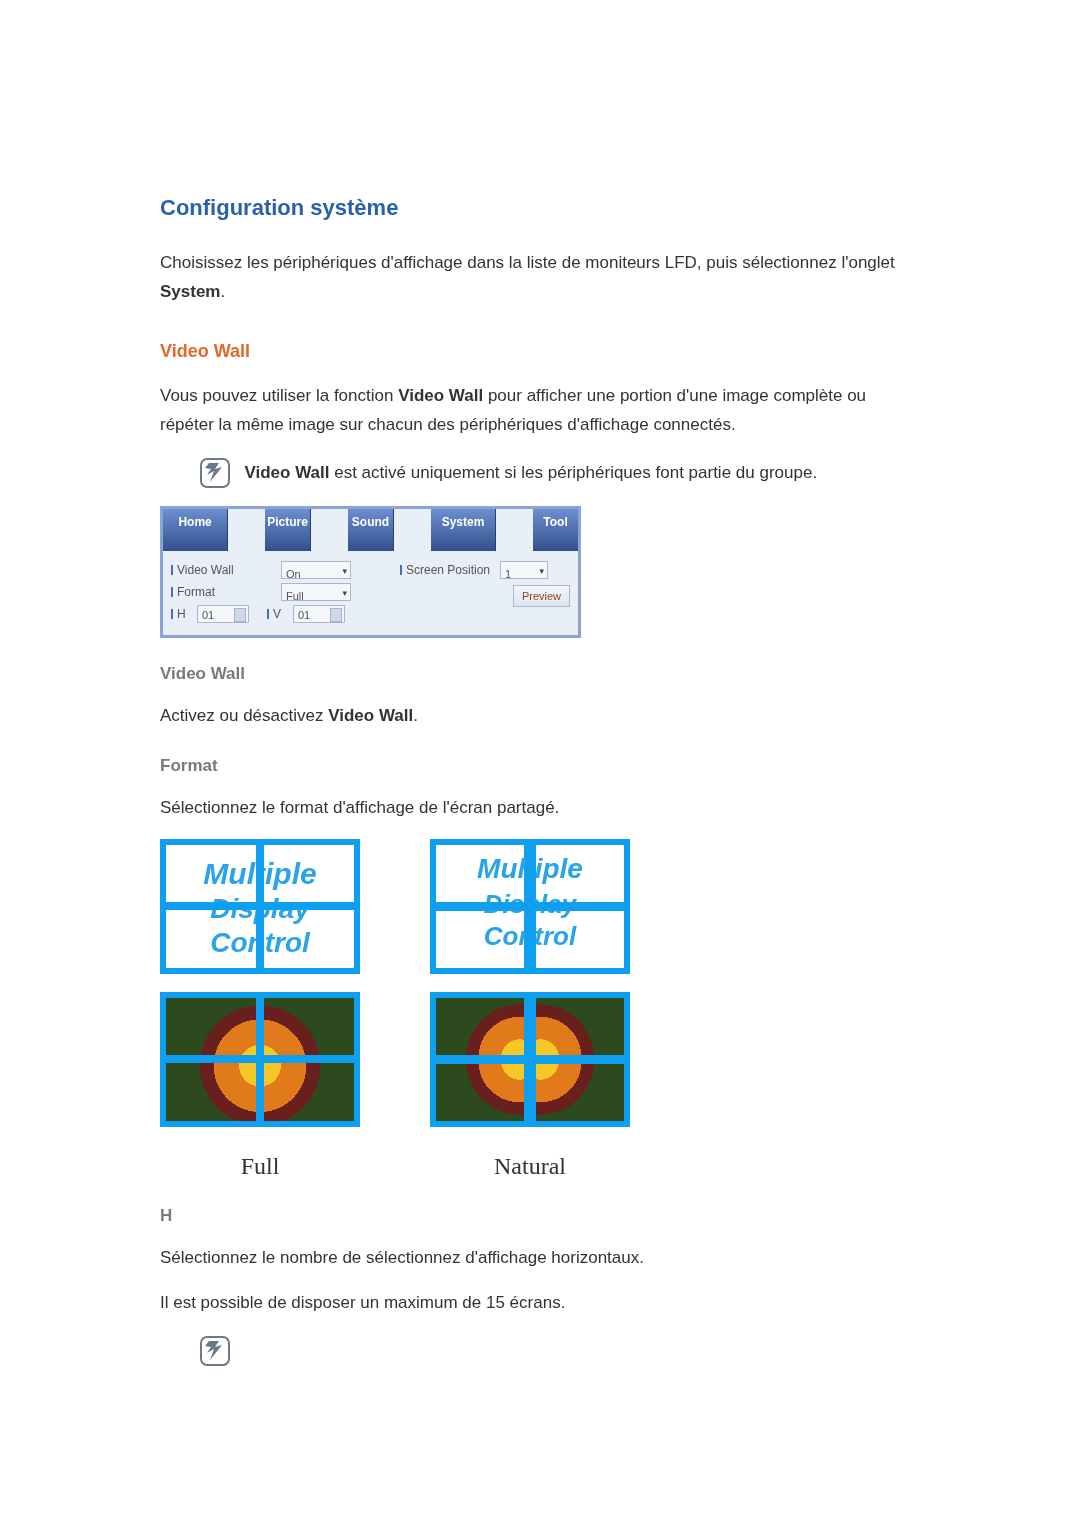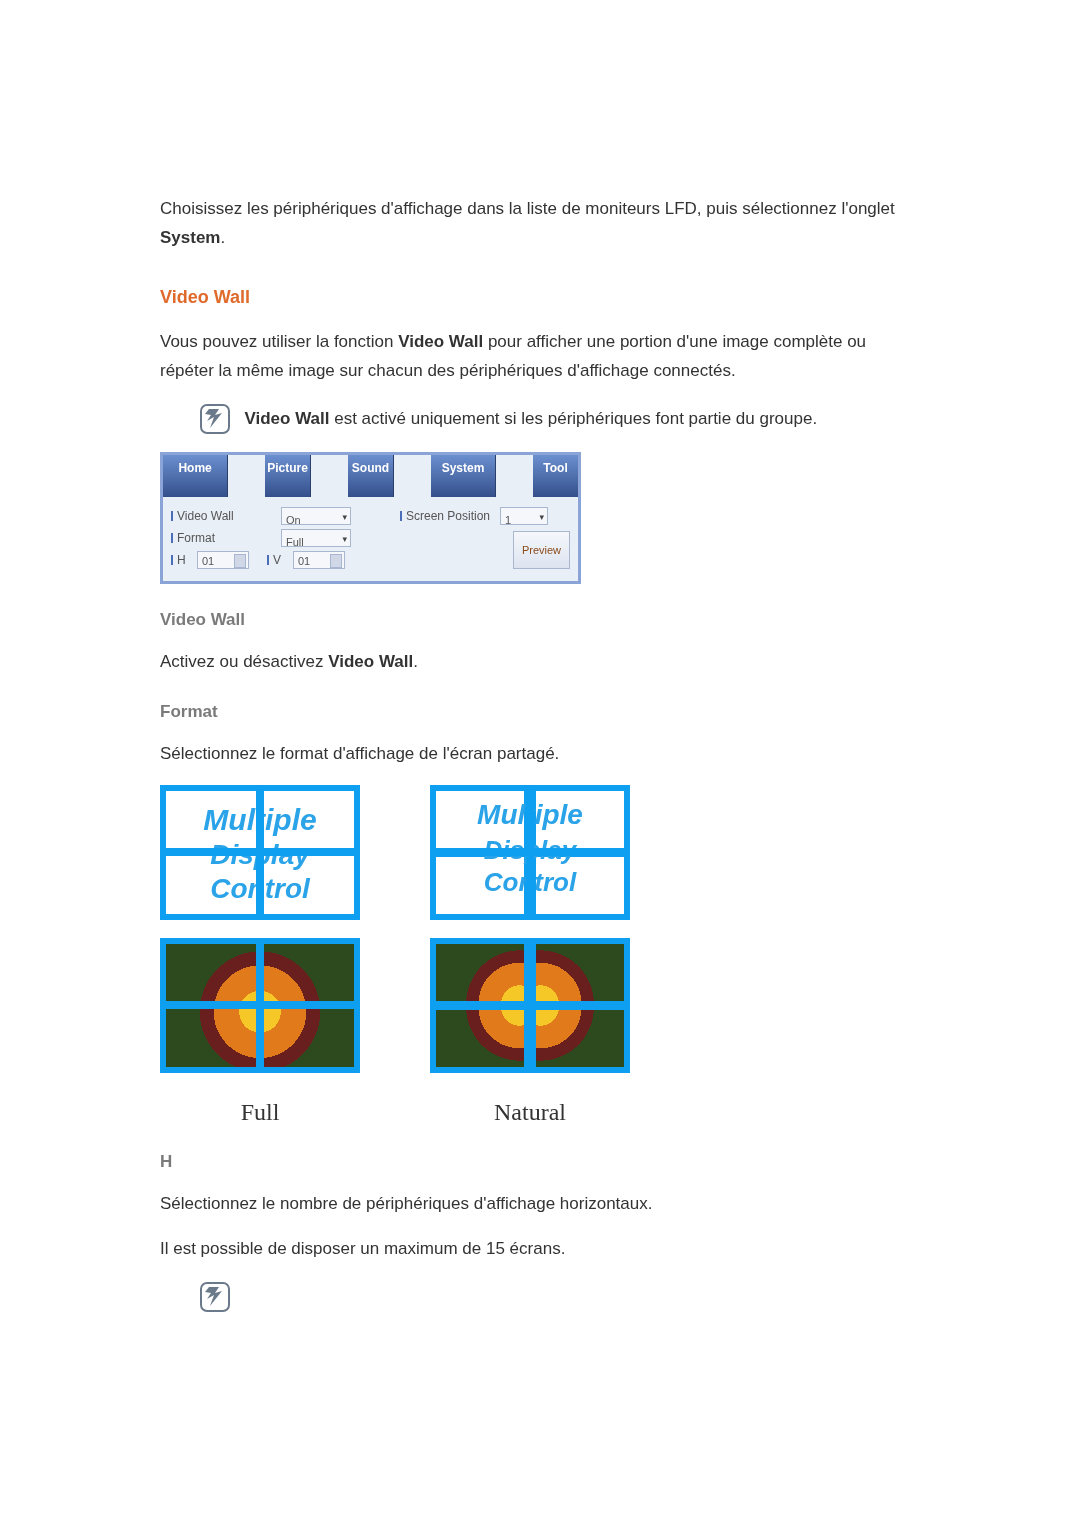--- a/index.html
+++ b/index.html
@@ -24,41 +24,42 @@
   .ui-col-right{width:170px;}
   .ui-row{display:flex;align-items:center;margin:4px 0;}
   .ui-label{font-size:12px;color:#555;position:relative;}
   .ui-label:before{content:"";display:inline-block;width:2px;height:10px;background:#4a6fb8;margin-right:4px;vertical-align:middle;}
   .ui-select{background:#f5f7fb;border:1px solid #a8b6cf;height:18px;line-height:18px;padding:3px 4px;font-size:11px;color:#555;position:relative;box-sizing:border-box;}
   .ui-select:after{content:"▾";position:absolute;right:3px;top:0;font-size:9px;color:#444;}
   .ui-spin{background:#f5f7fb;border:1px solid #a8b6cf;height:18px;line-height:18px;padding:0 4px;font-size:11px;color:#555;position:relative;box-sizing:border-box;}
   .ui-spin:after{content:"";position:absolute;right:2px;top:2px;width:10px;height:12px;background:linear-gradient(#d0d7e6,#d0d7e6);border:1px solid #a8b6cf;}
   .ui-spin .arr-up,.ui-spin .arr-dn{position:absolute;right:4px;font-size:7px;color:#444;line-height:6px;}
   .ui-spin .arr-up{top:2px;} .ui-spin .arr-dn{bottom:2px;}
-  .ui-btn{background:linear-gradient(#f5f7fb,#dde4f0);border:1px solid #a8b6cf;height:20px;line-height:20px;padding:8px 8px;font-size:11px;color:#8a4a1a;display:inline-block;}
+  .ui-btn{background:linear-gradient(#f5f7fb,#dde4f0);border:1px solid #a8b6cf;height:20px;line-height:20px;padding:0 8px;font-size:11px;color:#8a4a1a;display:inline-block;}
   
   .format-grid{display:flex;gap:70px;margin-top:10px;}
   .format-col{display:flex;flex-direction:column;align-items:center;gap:18px;}
   .tile{width:200px;height:135px;background:#0e9ff0;position:relative;box-sizing:border-box;}
   .tile .inner{position:absolute;background:#fff;}
   .tile .mdc-text{position:absolute;width:100%;text-align:center;font-style:italic;font-weight:bold;color:#2aa3e8;}
   .tile .hline{position:absolute;left:0;width:100%;height:8px;background:#0e9ff0;}
   .tile .vline{position:absolute;top:0;height:100%;width:8px;background:#0e9ff0;}
   .format-label{font-family:"Times New Roman",serif;font-size:24px;margin-top:8px;text-align:center;}
   
   .flower-tile{width:200px;height:135px;background:#0e9ff0;position:relative;}
   .flower-tile .photo{position:absolute;background:radial-gradient(circle at 50% 55%, #f6c827 0 18%, #e07a1a 18% 40%, #6a1f1f 40% 52%, #2d4a1e 52% 100%);}
   .flower-tile .hline{position:absolute;left:0;width:100%;height:8px;background:#0e9ff0;}
   .flower-tile .vline{position:absolute;top:0;height:100%;width:8px;background:#0e9ff0;}
 </style>
 </head>
 <body>
 
 <div class="page">
 
+  <h2 class="section">Configuration système</h2>
 
   <p class="body">
     <span>Choisissez les périphériques d'affichage dans la liste de moniteurs LFD, puis sélectionnez l'onglet </span><b>System</b><span>.</span>
   </p>
 
   <h3 class="sub">Video Wall</h3>
 
   <p class="body">
     <span>Vous pouvez utiliser la fonction </span><b>Video Wall</b><span> pour afficher une portion d'une image complète ou répéter la même image sur chacun des périphériques d'affichage connectés.</span>
   </p>
@@ -158,21 +159,21 @@
         <div class="photo" style="left:6px;bottom:6px;width:88px;height:57px;background:radial-gradient(circle at 95% -5%, #f6c827 0 18%, #e07a1a 18% 40%, #6a1f1f 40% 52%, #2d4a1e 52% 100%);"></div>
         <div class="photo" style="right:6px;bottom:6px;width:88px;height:57px;background:radial-gradient(circle at 5% -5%, #f6c827 0 18%, #e07a1a 18% 40%, #6a1f1f 40% 52%, #2d4a1e 52% 100%);"></div>
         <div class="hline" style="top:63px"></div>
         <div class="vline" style="left:96px"></div>
       </div>
       <div class="format-label">Natural</div>
     </div>
   </div>
 
   <h4 class="sub2">H</h4>
-  <p class="body">Sélectionnez le nombre de périphériques d'affichage horizontaux.</p>
+  <p class="body">Sélectionnez le nombre de sélectionnez d'affichage horizontaux.</p>
   <p class="body">Il est possible de disposer un maximum de 15 écrans.</p>
 
   <div class="noteblock">
     <span class="note-icon">
       <svg viewBox="0 0 30 30">
           <rect x="1" y="1" width="28" height="28" rx="6" fill="none" stroke="#6b7a8a" stroke-width="2"></rect>
           <path d="M9 5 L5 10 L11 11 L7 17 L14 13 L10 24 L22 9 L15 11 L19 5 Z" fill="#6b7a8a"></path>
         </svg>
     </span>
   </div>

